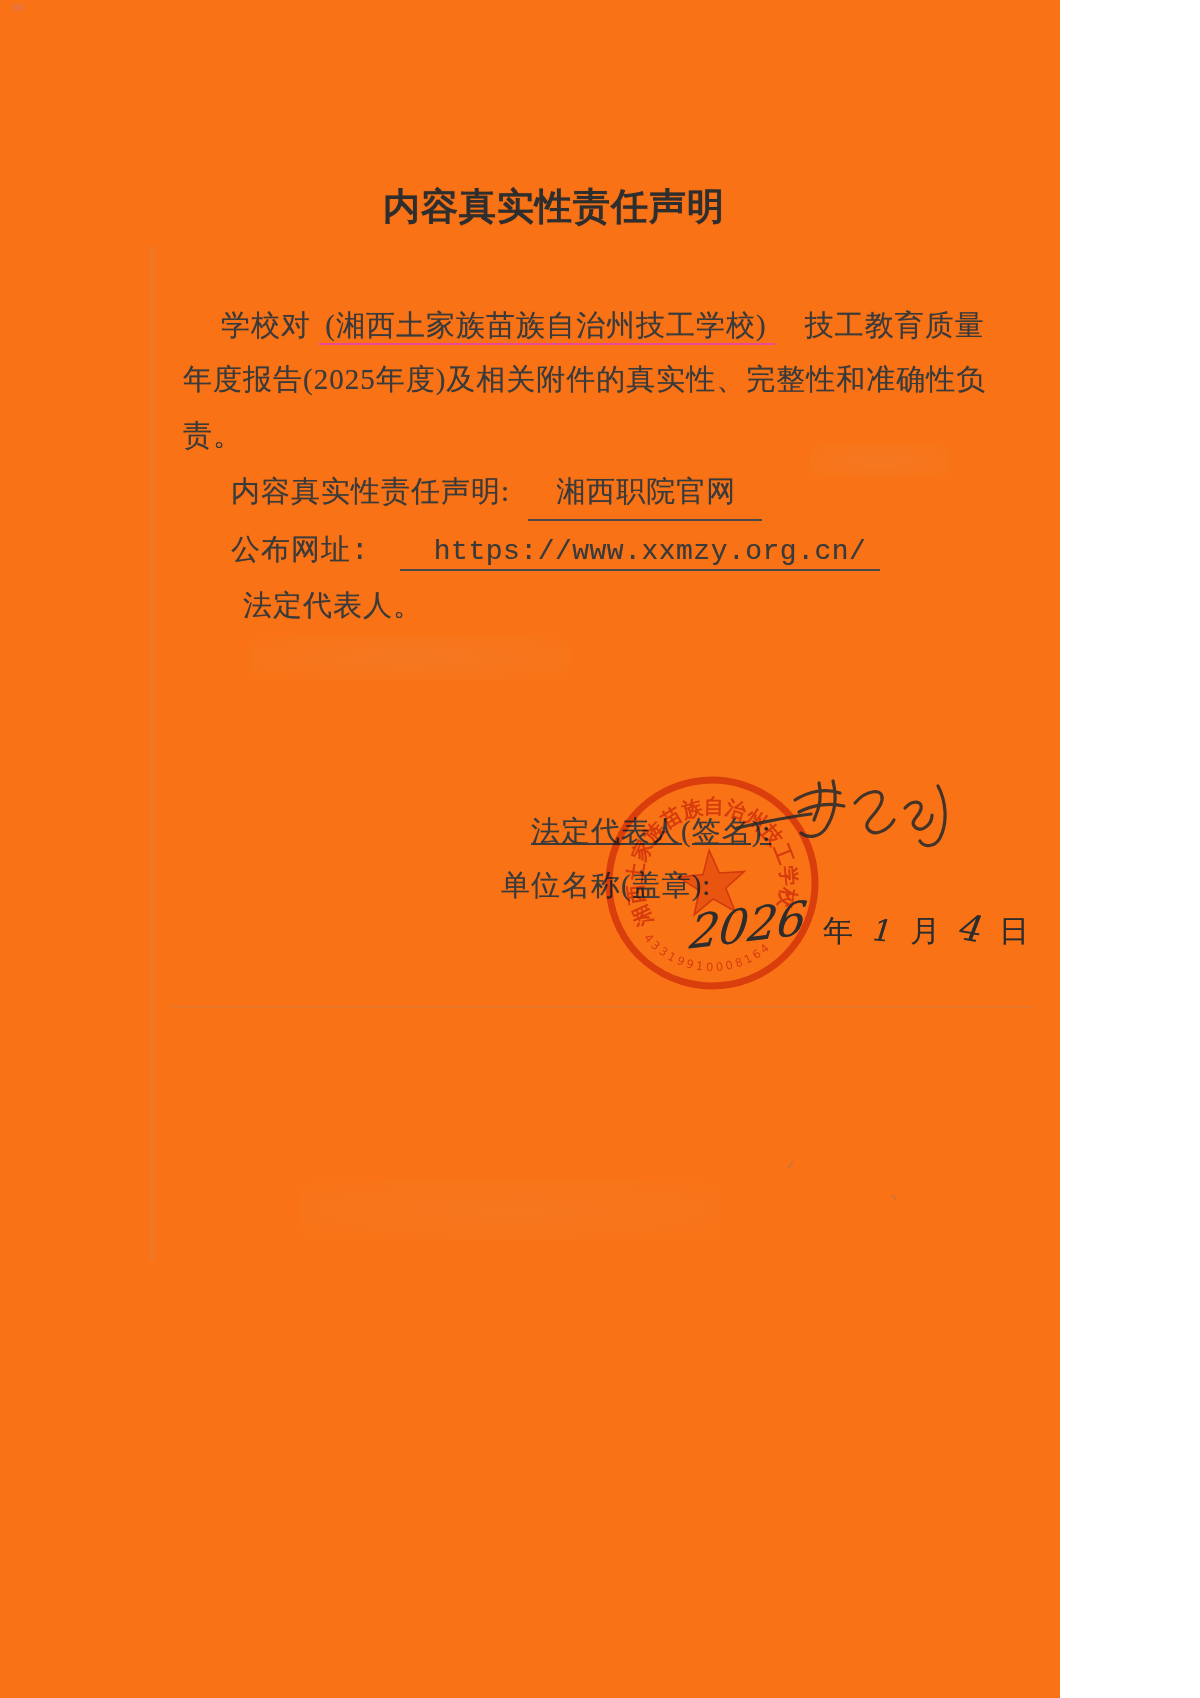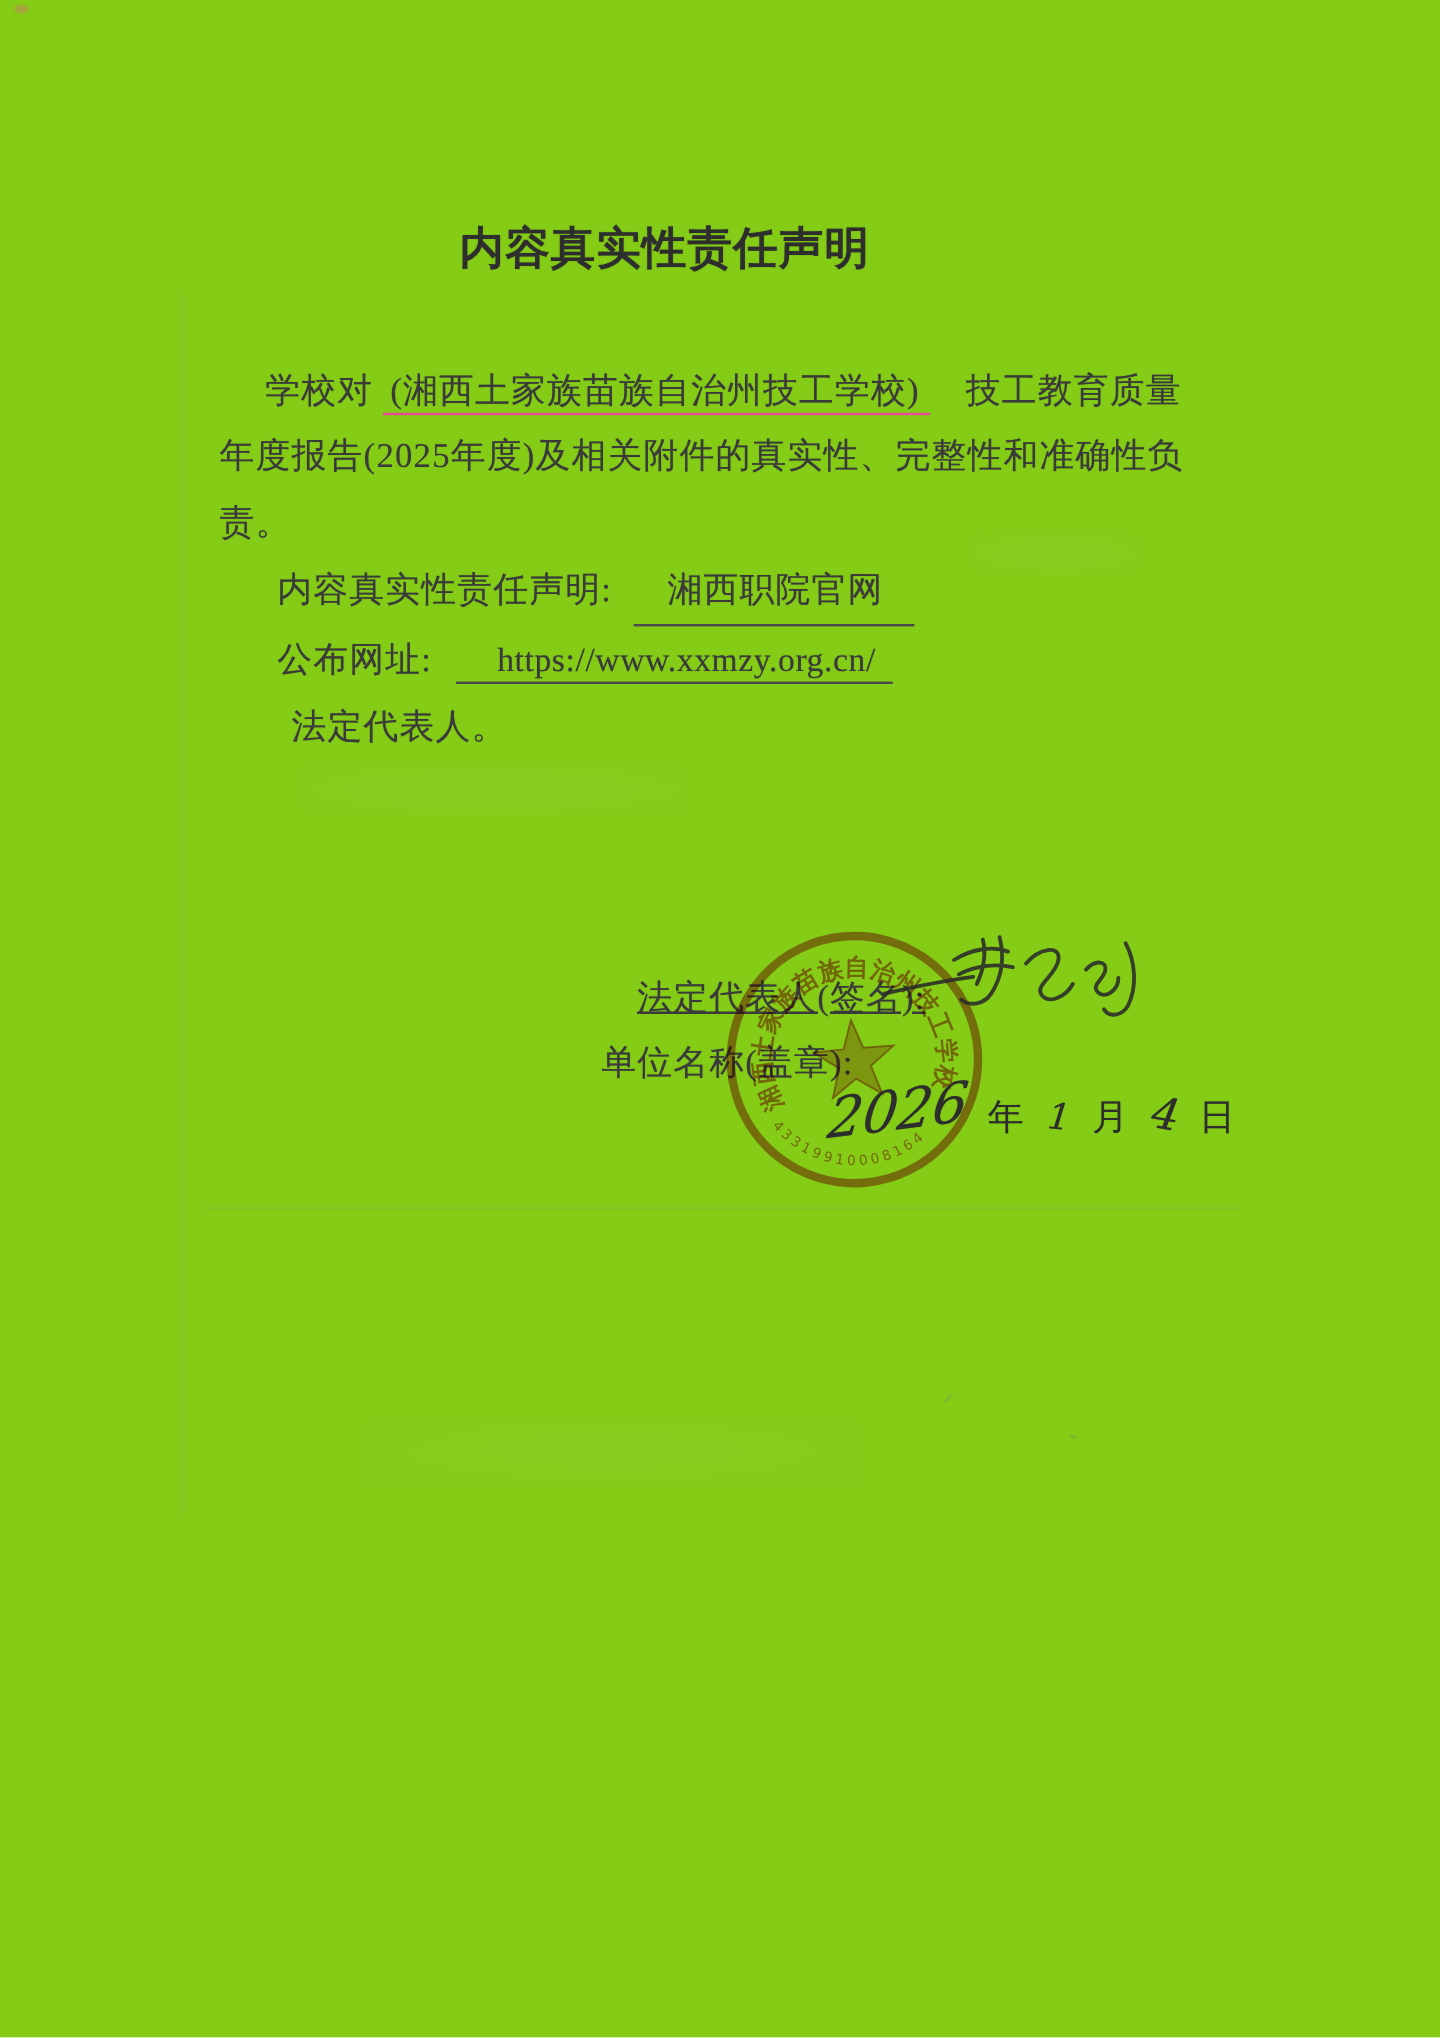--- a/index.html
+++ b/index.html
@@ -1,21 +1,21 @@
 <!DOCTYPE html>
 <html><head>
 <meta charset="utf-8">
 <style>
   * { margin: 0; padding: 0; box-sizing: border-box; }
   html, body { background: #ffffff; }
   .page {
     position: relative;
-    width: 1200px;
+    width: 1060px;
     height: 1698px;
-    background: #84cc16;
+    background: #f97316;
     overflow: hidden;
     font-family: "Liberation Serif", "DejaVu Serif", serif;
     color: #3c3c3c;
   }
   .doc-title {
     position: absolute;
     left: 383px; top: 182px;
     font-size: 37px;
     font-weight: 700;
     letter-spacing: 1px;
@@ -28,21 +28,21 @@
     font-size: 29px;
     letter-spacing: 1px;
     color: #3a3a3a;
     text-shadow: 0 0 .7px rgba(60,60,60,.5);
     white-space: nowrap;
   }
   .l1 { left: 221px; top: 306px; }
   .l2 { left: 183px; top: 360px; }
   .l3 { left: 183px; top: 416px; }
   .l4 { left: 231px; top: 472px; }
-  .l5 { left: 231px; top: 530px; }
+  .l5 { left: 231px; top: 530px; font-family: Liberation Mono, monospace; }
   .l6 { left: 243px; top: 586px; }
   .u {
     border-bottom: 2px solid #ec4899;
     padding: 0 8px 2px 6px;
   }
   .field-value {
     border-bottom: 2px solid #4a4a4a;
     padding: 0 26px 12px 28px;
     margin-left: 10px;
   }

